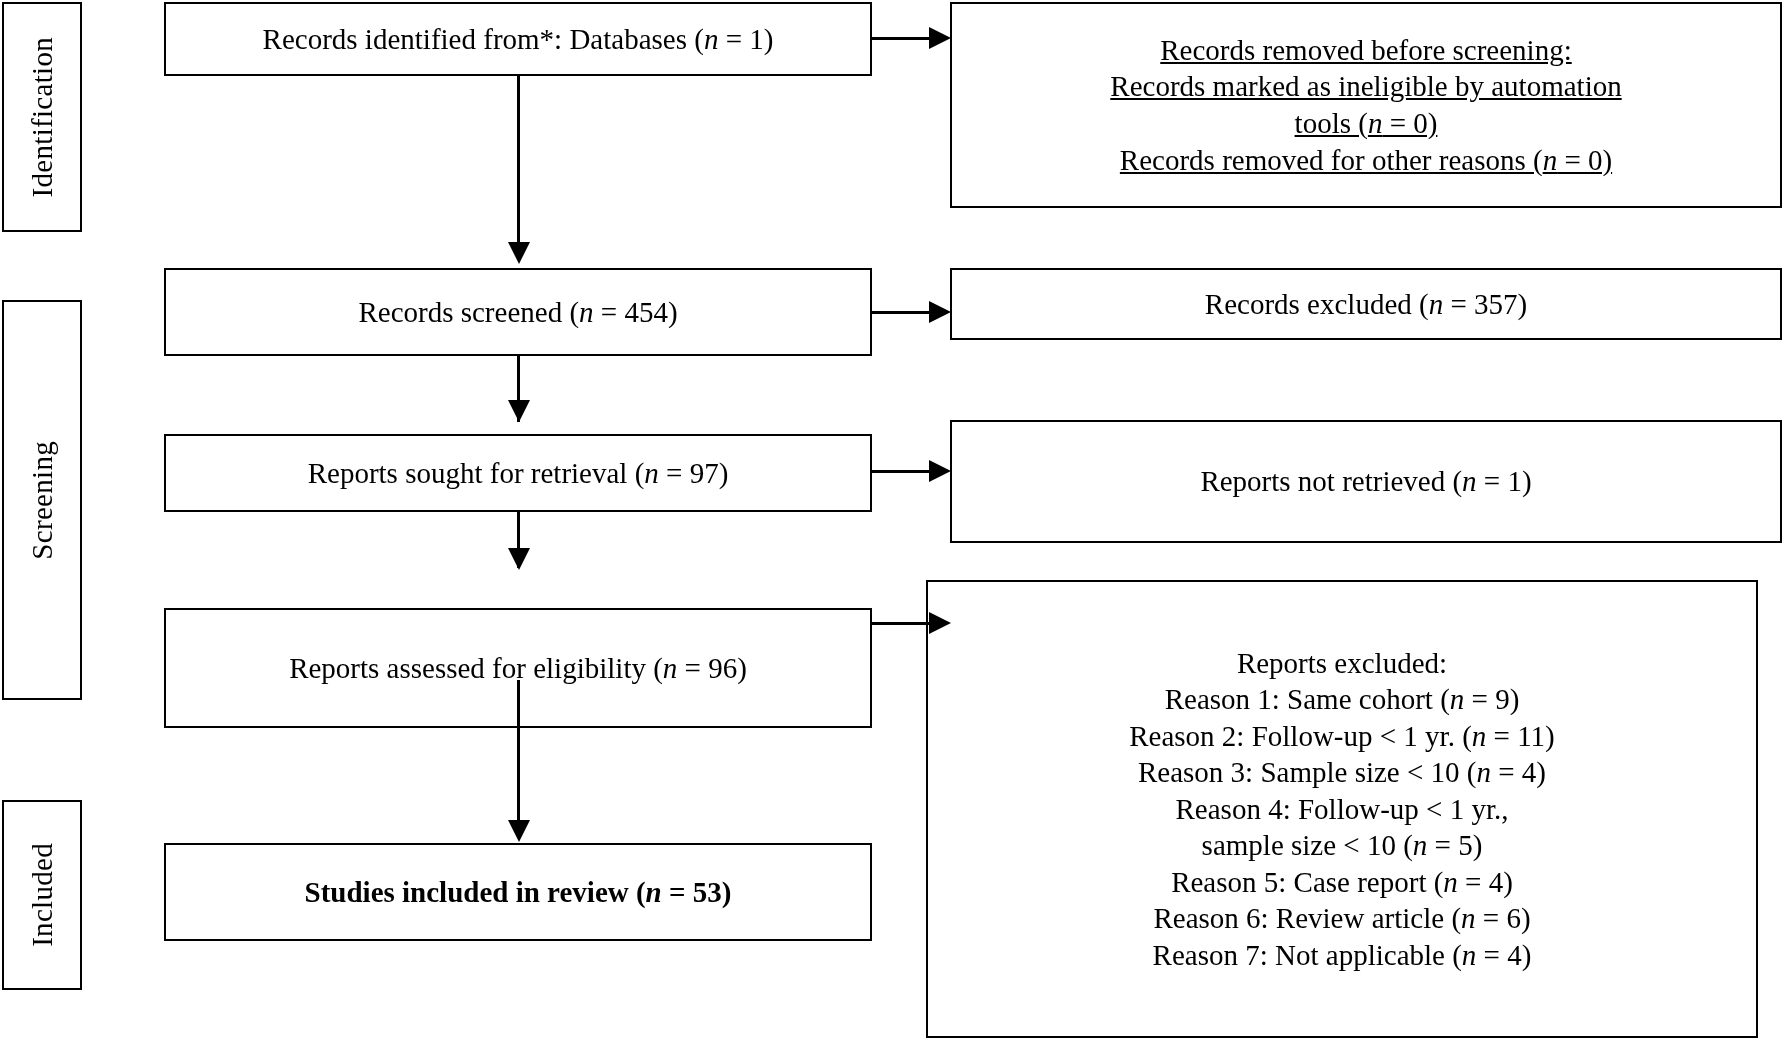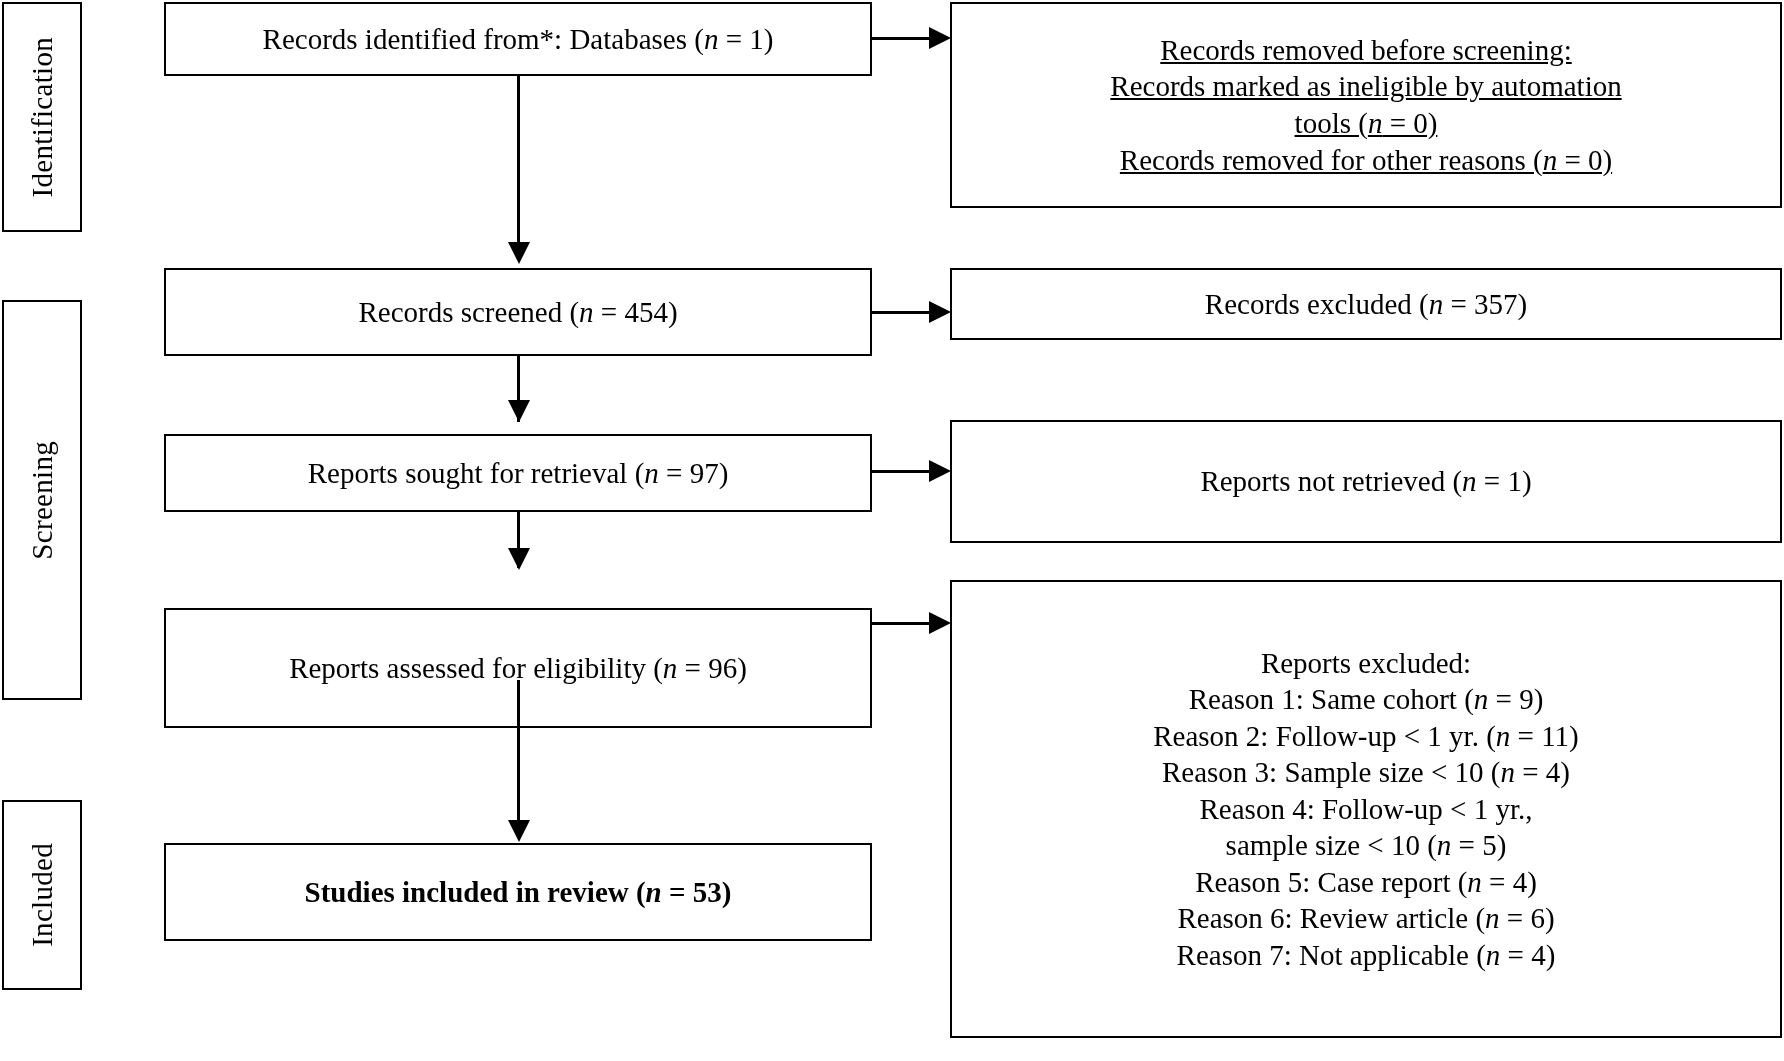--- a/index.html
+++ b/index.html
@@ -158,21 +158,21 @@
 
   <div class="vline" style="left:517px; top:512px; height:56px;"></div>
   <div class="arrow-down" style="left:508px; top:548px;"></div>
 
   <div class="flow-box" style="left:164px; top:576px; width:708px; height:120px;margin-top:32px;">
     <span class="btext">
       <span class="ln">Reports assessed for eligibility (<i>n</i> = 96)</span>
     </span>
   </div>
 
-  <div class="flow-box" style="left:950px; top:580px; width:832px; height:458px;">
+  <div class="flow-box" style="left:926px; top:580px; width:832px; height:458px;">
     <span class="btext">
       <span class="ln">Reports excluded:</span>
       <span class="ln">Reason 1: Same cohort (<i>n</i> = 9)</span>
       <span class="ln">Reason 2: Follow-up &lt; 1 yr. (<i>n</i> = 11)</span>
       <span class="ln">Reason 3: Sample size &lt; 10 (<i>n</i> = 4)</span>
       <span class="ln">Reason 4: Follow-up &lt; 1 yr.,</span>
       <span class="ln">sample size &lt; 10 (<i>n</i> = 5)</span>
       <span class="ln">Reason 5: Case report (<i>n</i> = 4)</span>
       <span class="ln">Reason 6: Review article (<i>n</i> = 6)</span>
       <span class="ln">Reason 7: Not applicable (<i>n</i> = 4)</span>

